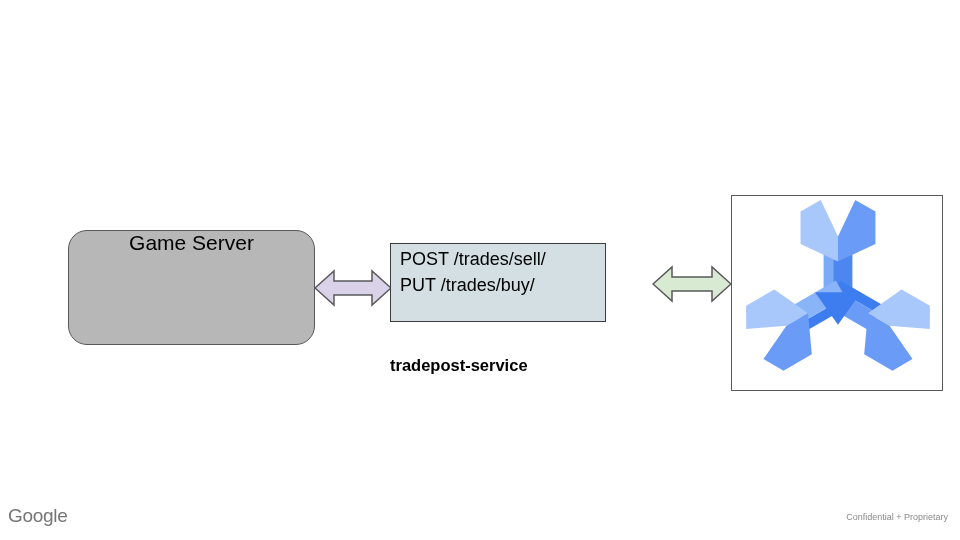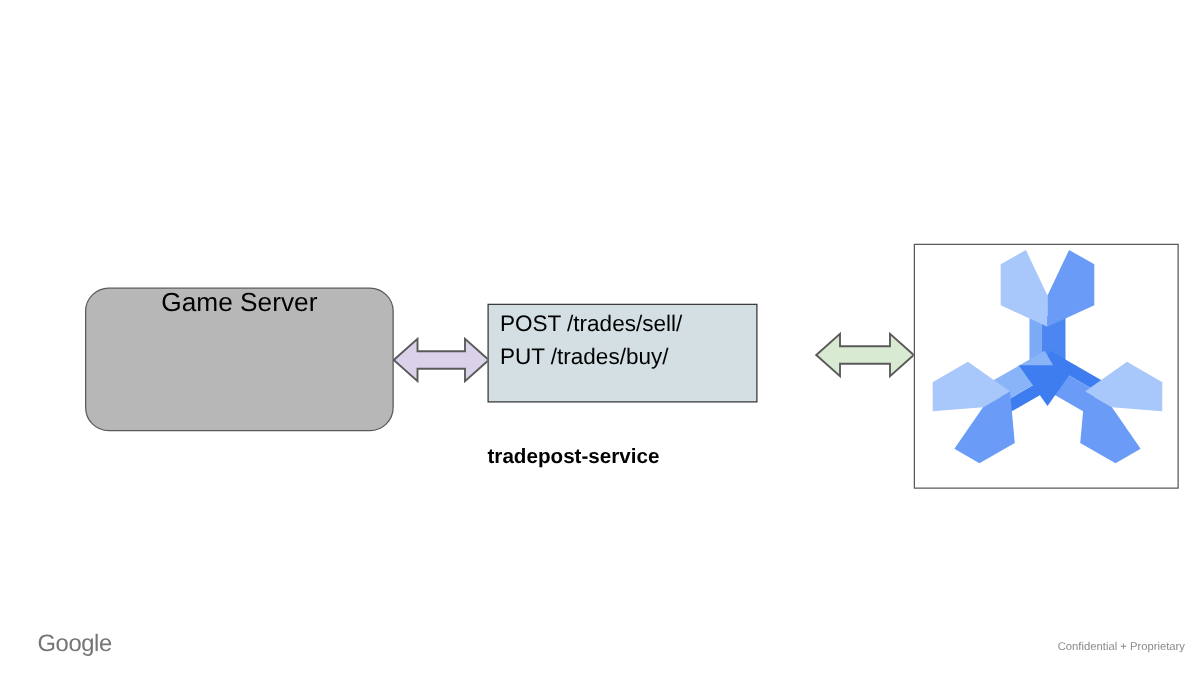--- a/index.html
+++ b/index.html
@@ -30,21 +30,21 @@
   .arrow-left{left:314px;top:269px;}
   .arrow-right{left:652px;top:265px;}
   
   .spanner-box{
     position:absolute;left:731px;top:195px;width:212px;height:196px;
     background:#ffffff;border:1px solid #595959;box-sizing:border-box;
   }
   .spanner-box svg{display:block;margin:0 auto;}
   
   .google-logo{
-    position:absolute;left:30px;top:505px;
+    position:absolute;left:8px;top:505px;
     font-size:19px;color:#757575;letter-spacing:-0.3px;
   }
   .confidential{
     position:absolute;right:12px;top:512px;
     font-size:9px;color:#8a8a8a;
   }
 </style>
 </head>
 <body>
 

